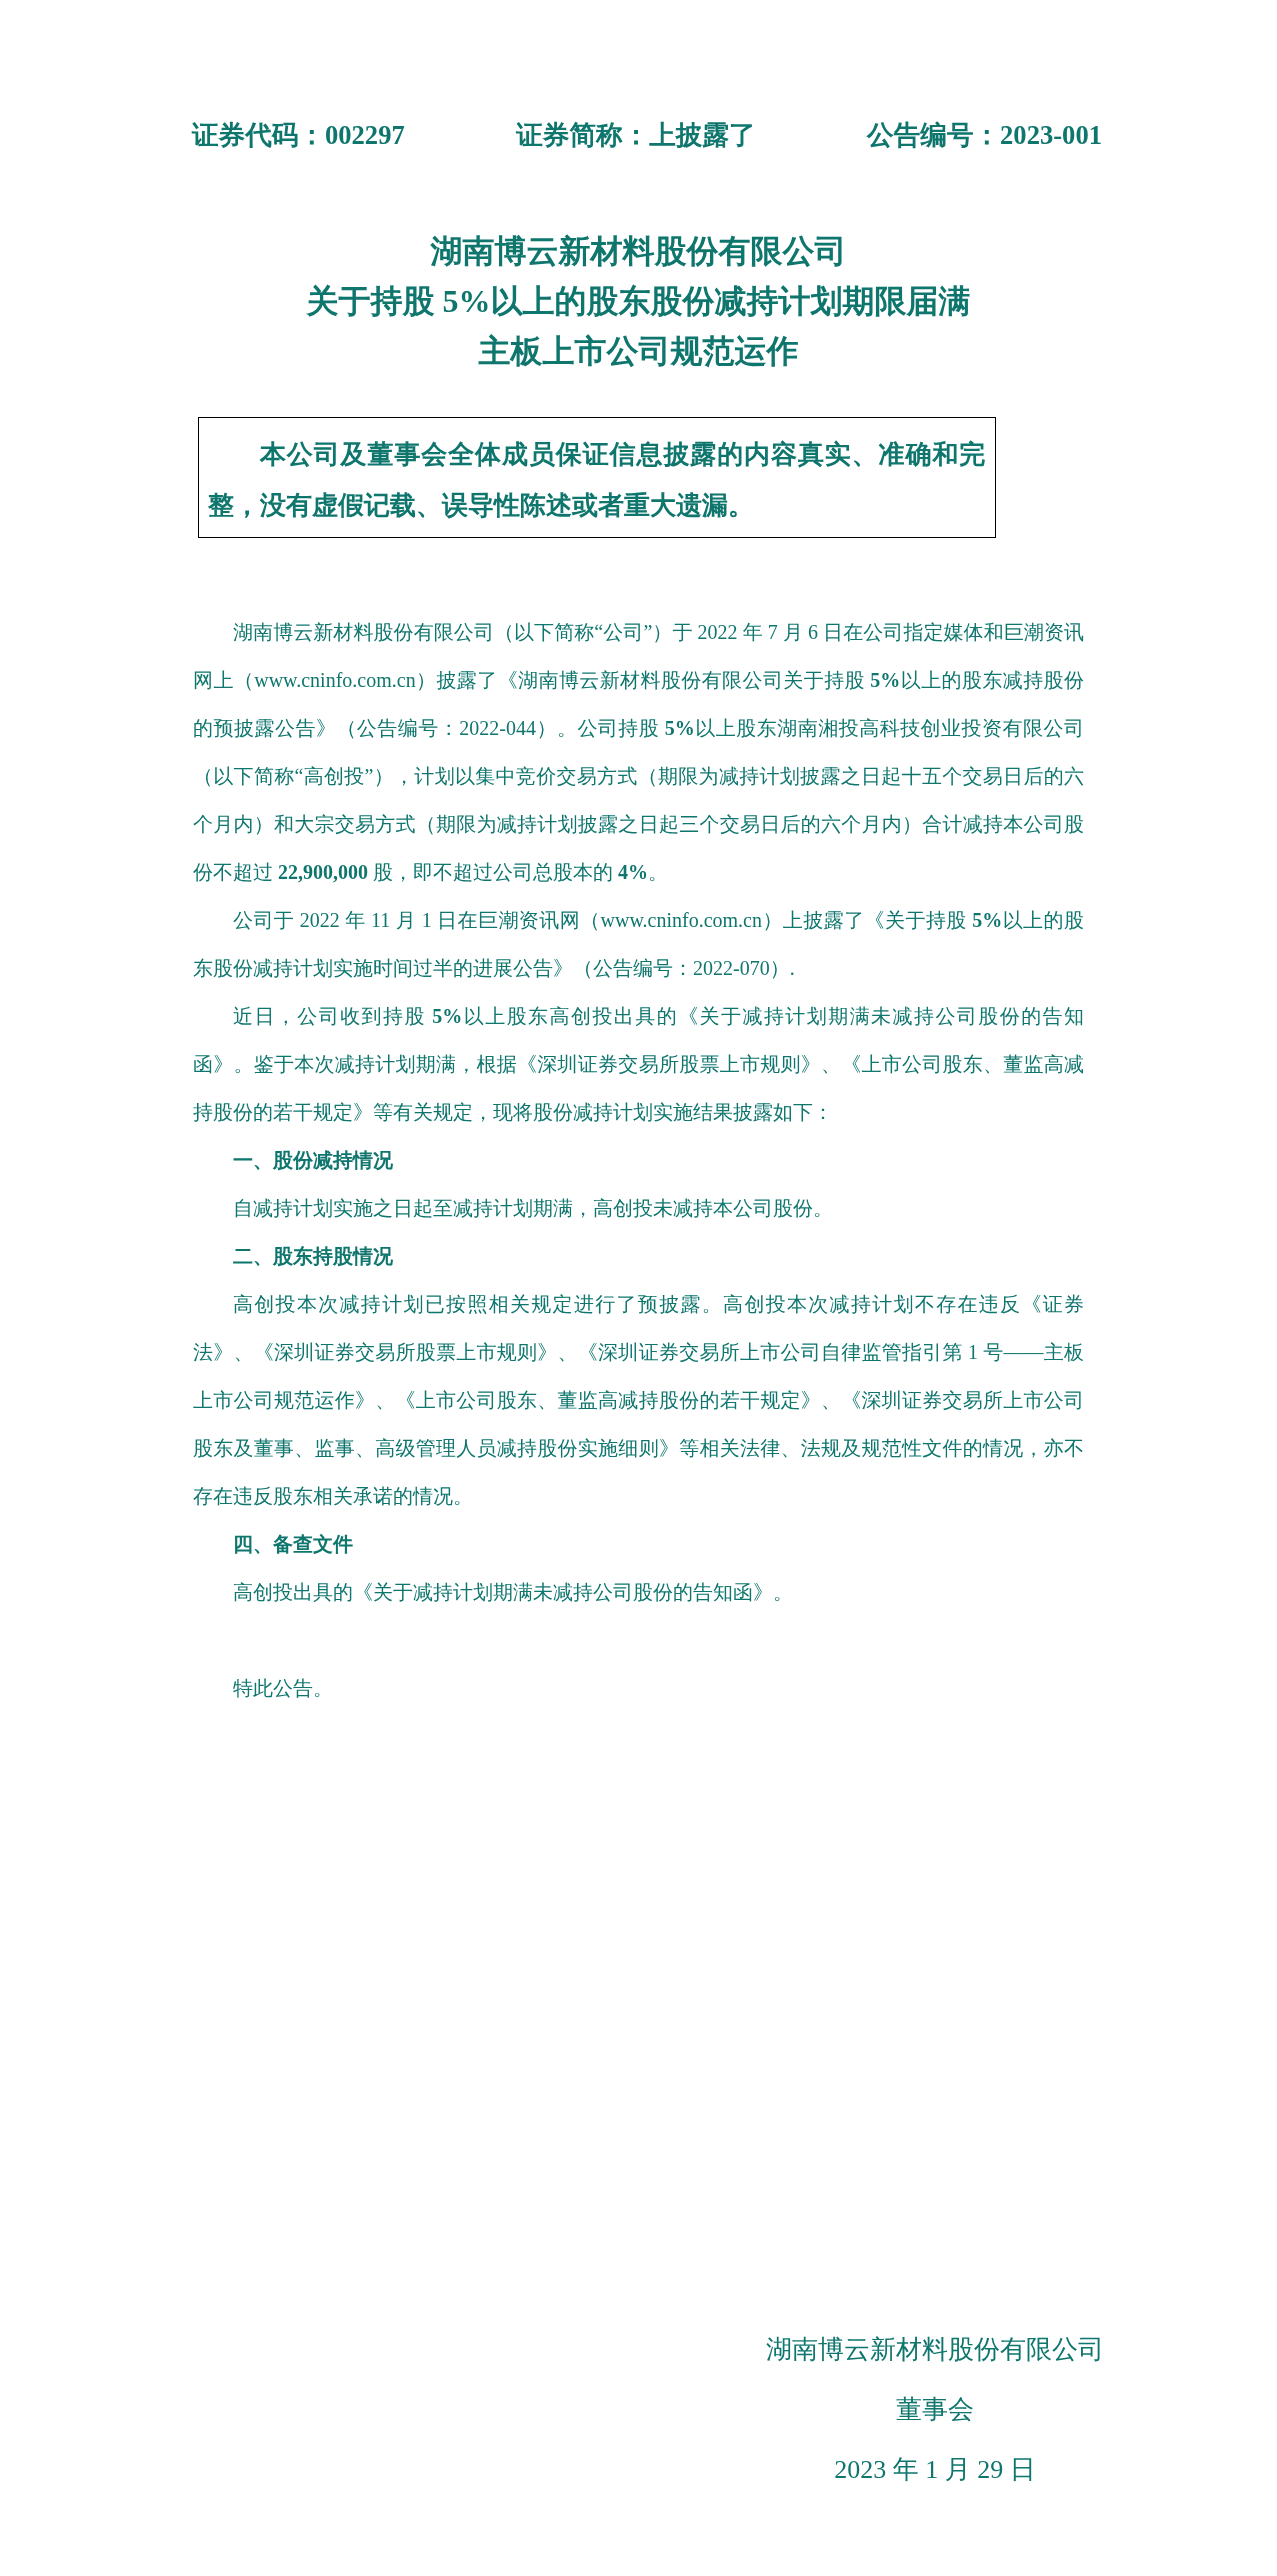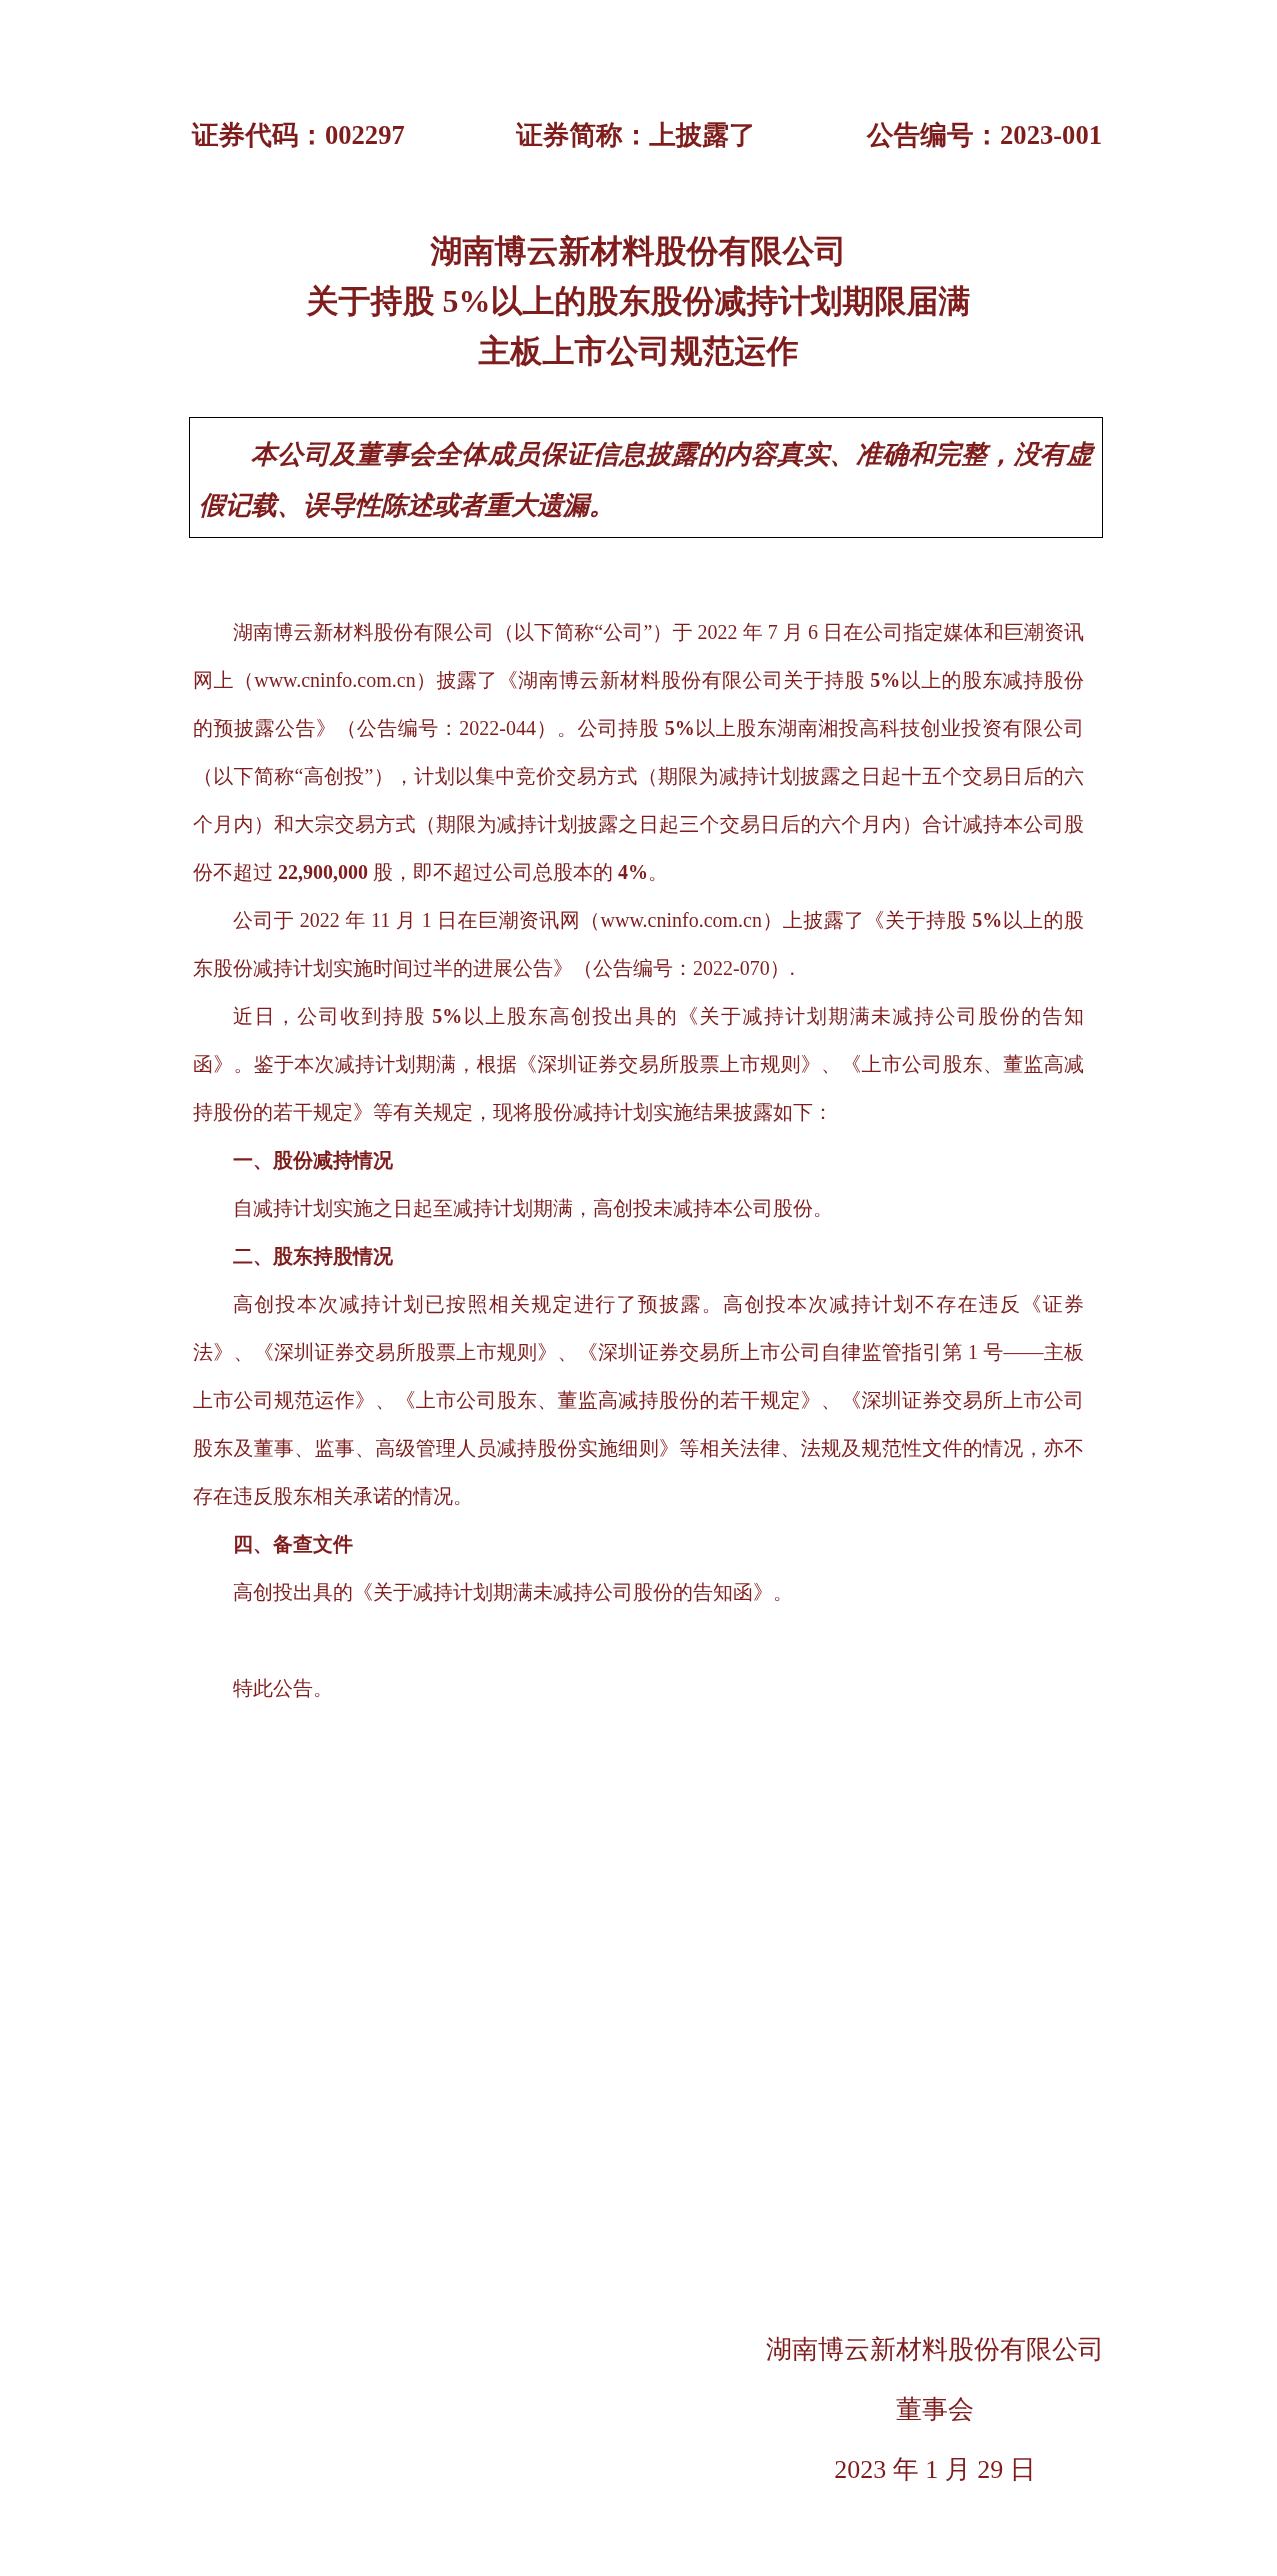--- a/index.html
+++ b/index.html
@@ -5,21 +5,21 @@
   html, body {
     margin: 0;
     padding: 0;
     background: #ffffff;
   }
   .page {
     position: relative;
     width: 1277px;
     height: 2576px;
     background: #ffffff;
-    color: #7f1d1d;
+    color: #0f766e;
     font-family: "Liberation Serif", "DejaVu Serif", serif;
     overflow: hidden;
   }
 
   
   .header-row {
     position: absolute;
     top: 117px;
     left: 192px;
     right: 175px;
@@ -40,26 +40,25 @@
     text-align: center;
     font-size: 32px;
     font-weight: bold;
     line-height: 50px;
   }
 
   
   .notice-box {
     position: absolute;
     top: 417px;
-    left: 189px;
-    width: 914px;
+    left: 198px;
+    width: 798px;
     height: 121px;
     border: 1.6px solid #000000;
     box-sizing: border-box;
-    font-style: italic;
   }
   .notice-text {
     margin: 10.5px 9.7px 0 8.9px;
     font-size: 26px;
     font-weight: bold;
     line-height: 51px;
     text-indent: 2em;
     text-align: justify;
     text-justify: inter-ideograph;
   }

